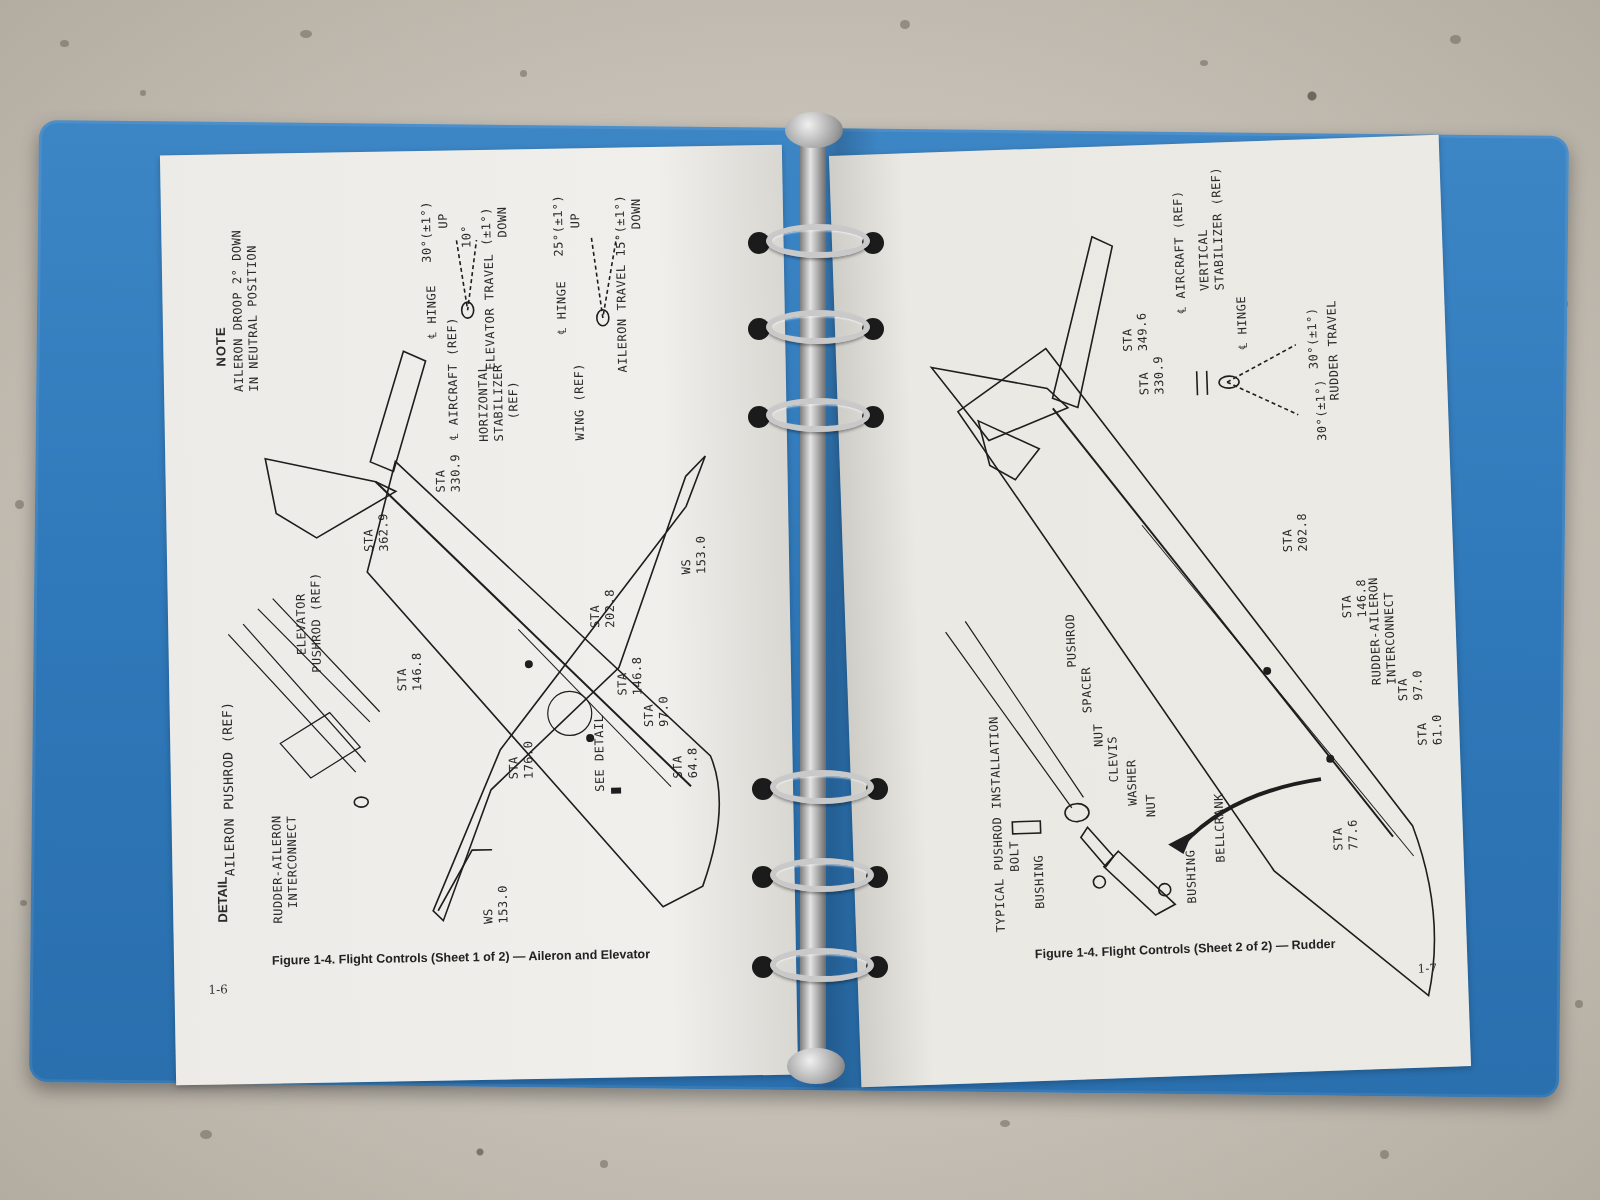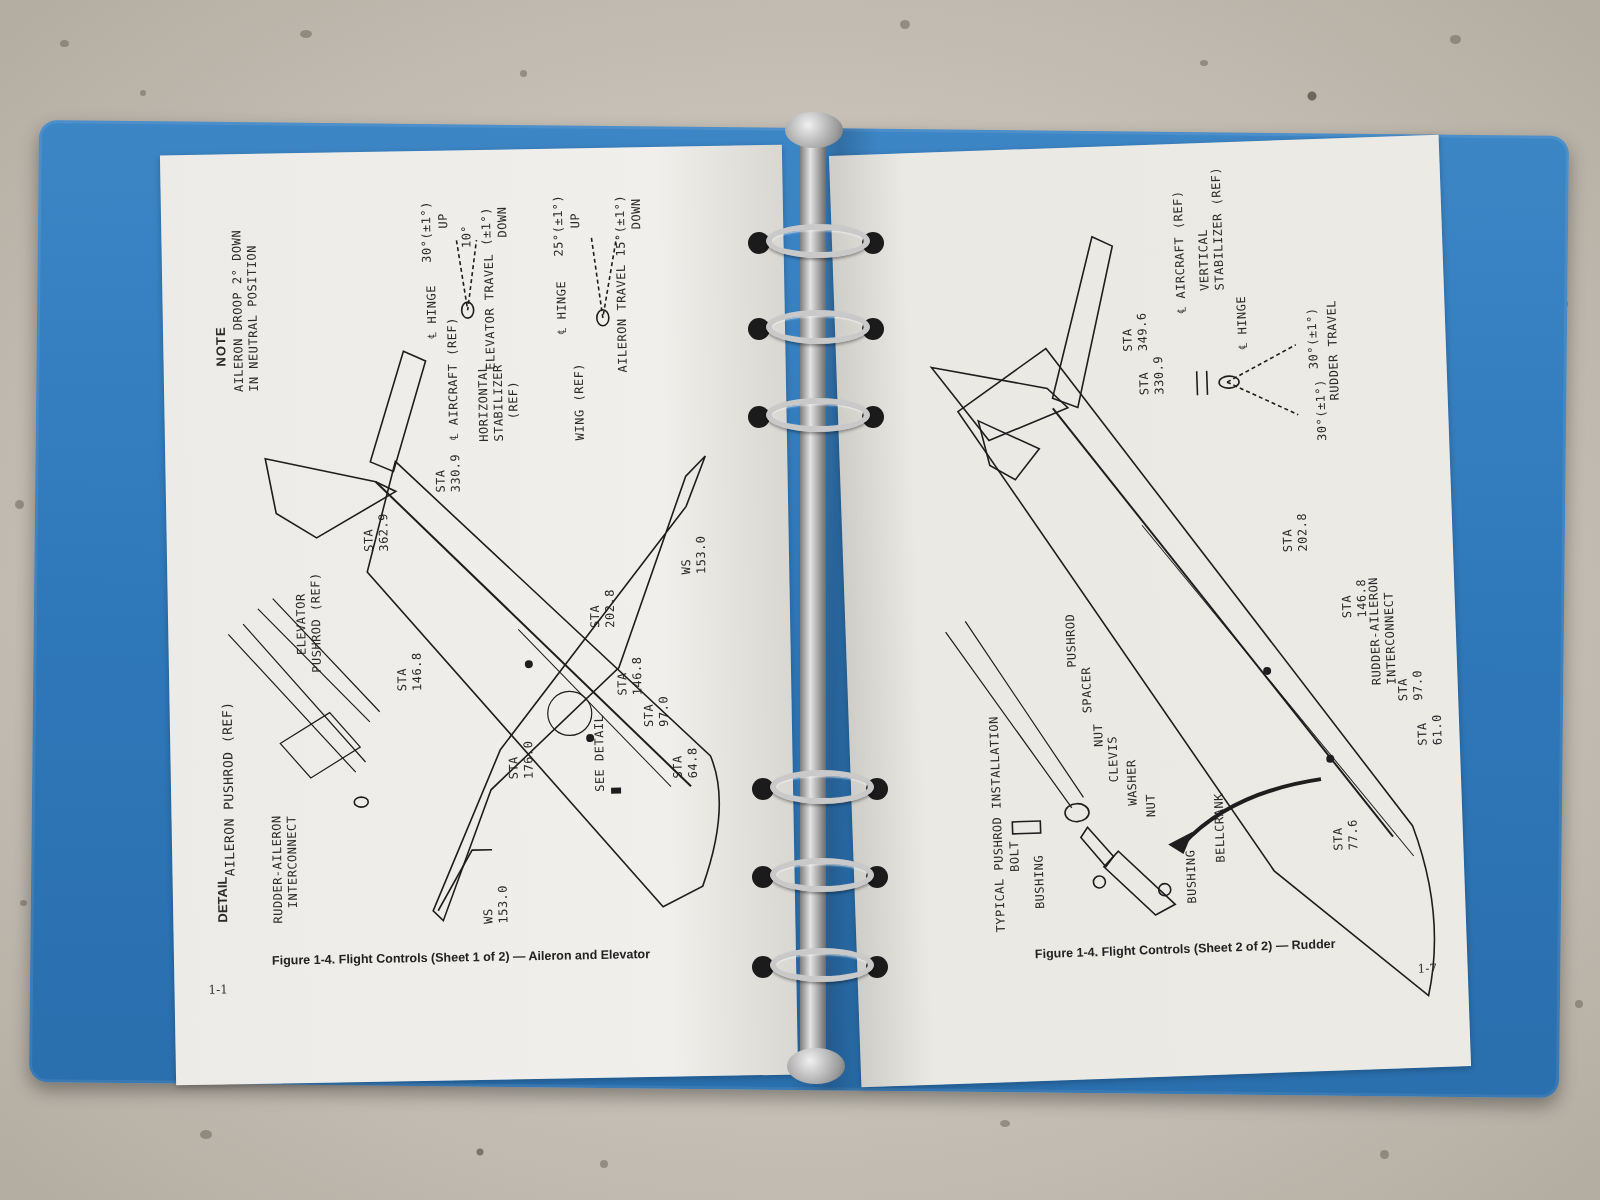--- a/index.html
+++ b/index.html
@@ -165,21 +165,21 @@
       <ellipse cx="190" cy="650" rx="7" ry="5"></ellipse>
     </g>
     <g fill="#1e1e1e">
       <circle cx="360" cy="515" r="4"></circle>
       <circle cx="420" cy="590" r="4"></circle>
       <rect x="440" y="640" width="10" height="6"></rect>
     </g>
   </svg>
 
   <div class="caption" style="left:98px;top:800px">Figure 1-4. Flight Controls (Sheet 1 of 2) — Aileron and Elevator</div>
-  <div class="page-num" style="left:34px;top:828px">1-1</div>
+  <div class="page-num" style="left:34px;top:828px">1-6</div>
 </div>
 
 <div class="page page-right">
 
   <div class="rot mono" style="left:340px;top:170px">℄ AIRCRAFT (REF)</div>
   <div class="rot mono" style="left:364px;top:148px">VERTICAL</div>
   <div class="rot mono" style="left:379px;top:148px">STABILIZER (REF)</div>
   <div class="rot mono" style="left:400px;top:208px">℄ HINGE</div>
   <div class="rot mono" style="left:470px;top:230px">30°(±1°)</div>
   <div class="rot mono" style="left:490px;top:262px">RUDDER TRAVEL</div>

